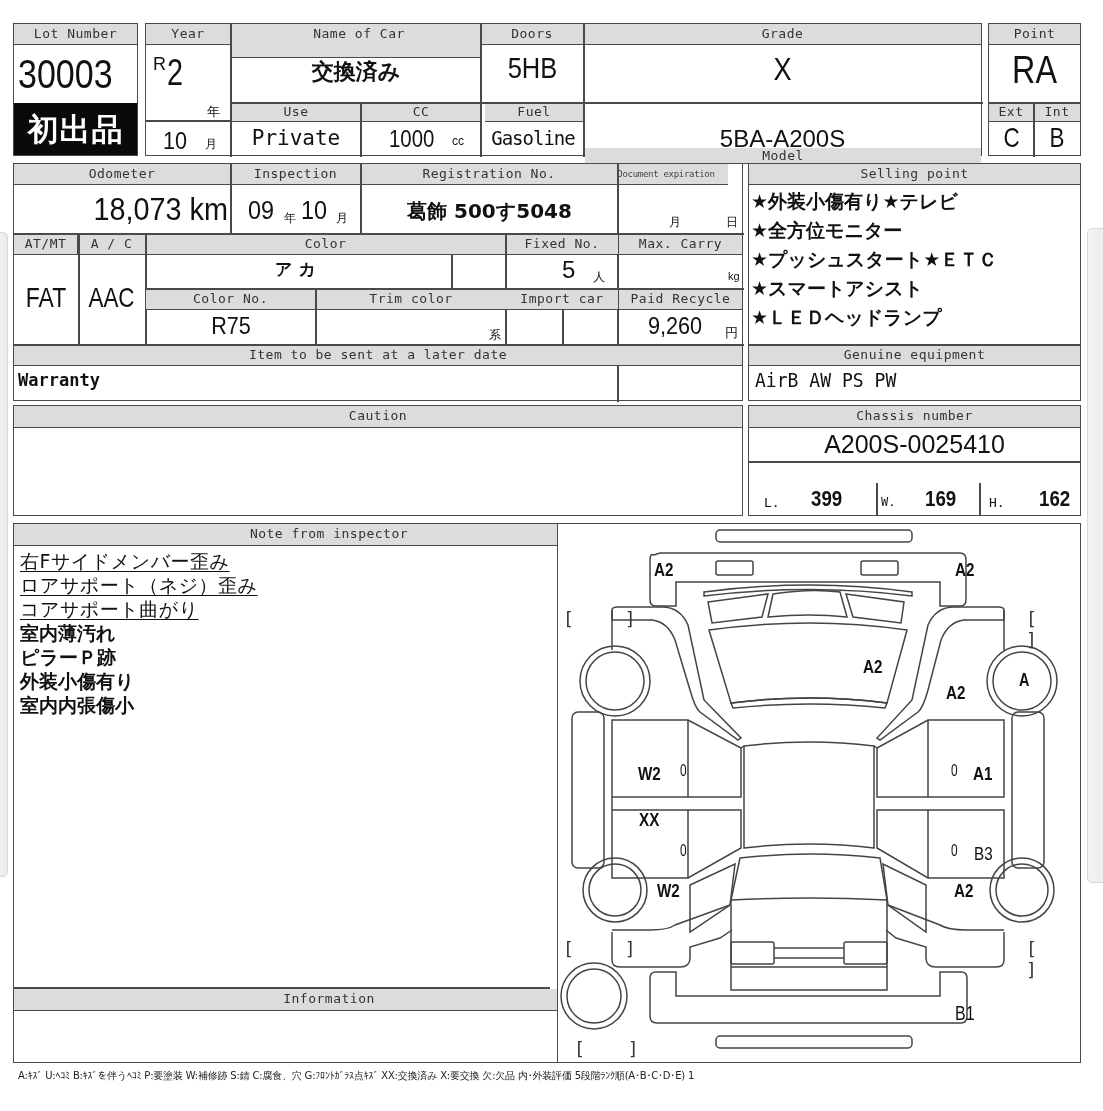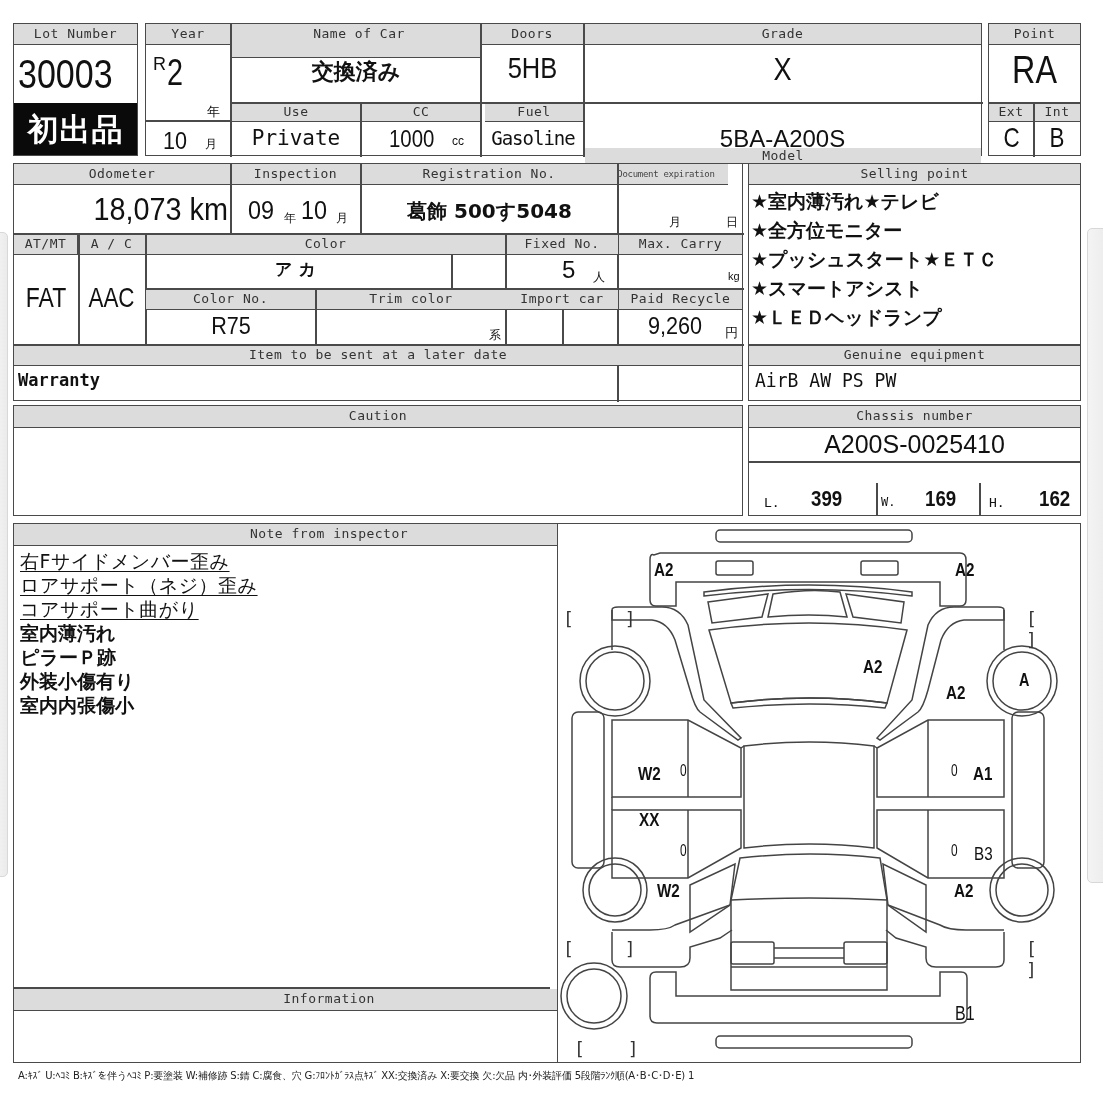--- a/index.html
+++ b/index.html
@@ -128,21 +128,21 @@
 
   <div class="hline" style="left:0; top:180px; width:730px;"></div>
   <div class="hdr" style="left:0; top:182px; width:728px; height:20px; line-height:18px; background:#dcdcdc;">Item to be sent at a later date</div>
   <div class="val mono" style="left:4px; top:206px; font-size:17px; font-weight:bold;">Warranty</div>
 </div>
 
 <div class="abs" style="left:617px; top:345px; width:3px; height:54px; background:transparent;"></div>
 
 <div class="box" style="left:748px; top:163px; width:333px; height:238px;">
   <div class="hdr" style="left:0; top:0; width:100%; height:21px;">Selling point</div>
-  <div class="abs jp" style="left:2px; top:25px; font-size:19px;">★室内薄汚れ★テレビ</div>
+  <div class="abs jp" style="left:2px; top:25px; font-size:19px;">★外装小傷有り★テレビ</div>
   <div class="abs jp" style="left:2px; top:54px; font-size:19px;">★全方位モニター</div>
   <div class="abs jp" style="left:2px; top:83px; font-size:19px;">★プッシュスタート★ＥＴＣ</div>
   <div class="abs jp" style="left:2px; top:112px; font-size:19px;">★スマートアシスト</div>
   <div class="abs jp" style="left:2px; top:141px; font-size:19px;">★ＬＥＤヘッドランプ</div>
   <div class="hline" style="left:0; top:180px; width:331px;"></div>
   <div class="hdr" style="left:0; top:182px; width:100%; height:20px; line-height:18px;">Genuine equipment</div>
   <div class="val mono" style="left:6px; top:205px; font-size:19px; transform:scaleX(0.95); transform-origin:left;">AirB AW PS PW</div>
 </div>
 
 <div class="box" style="left:13px; top:405px; width:730px; height:111px;">

